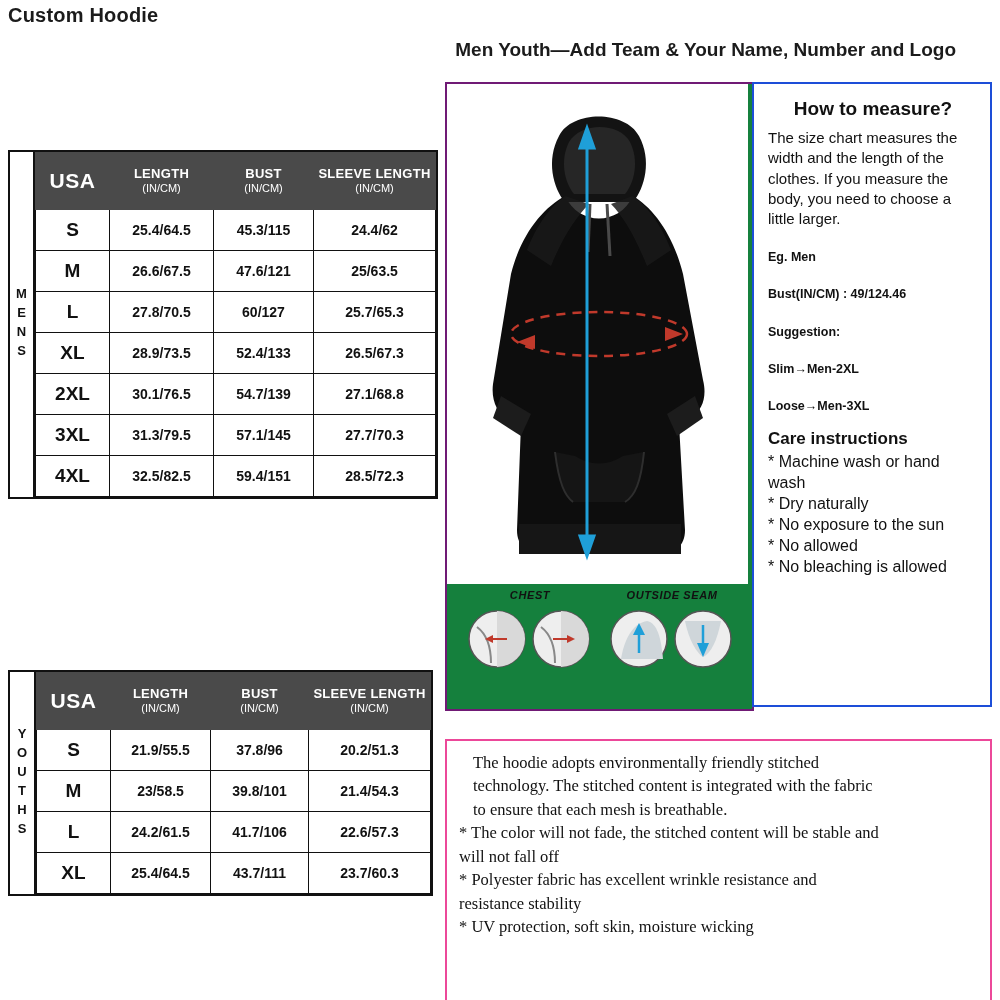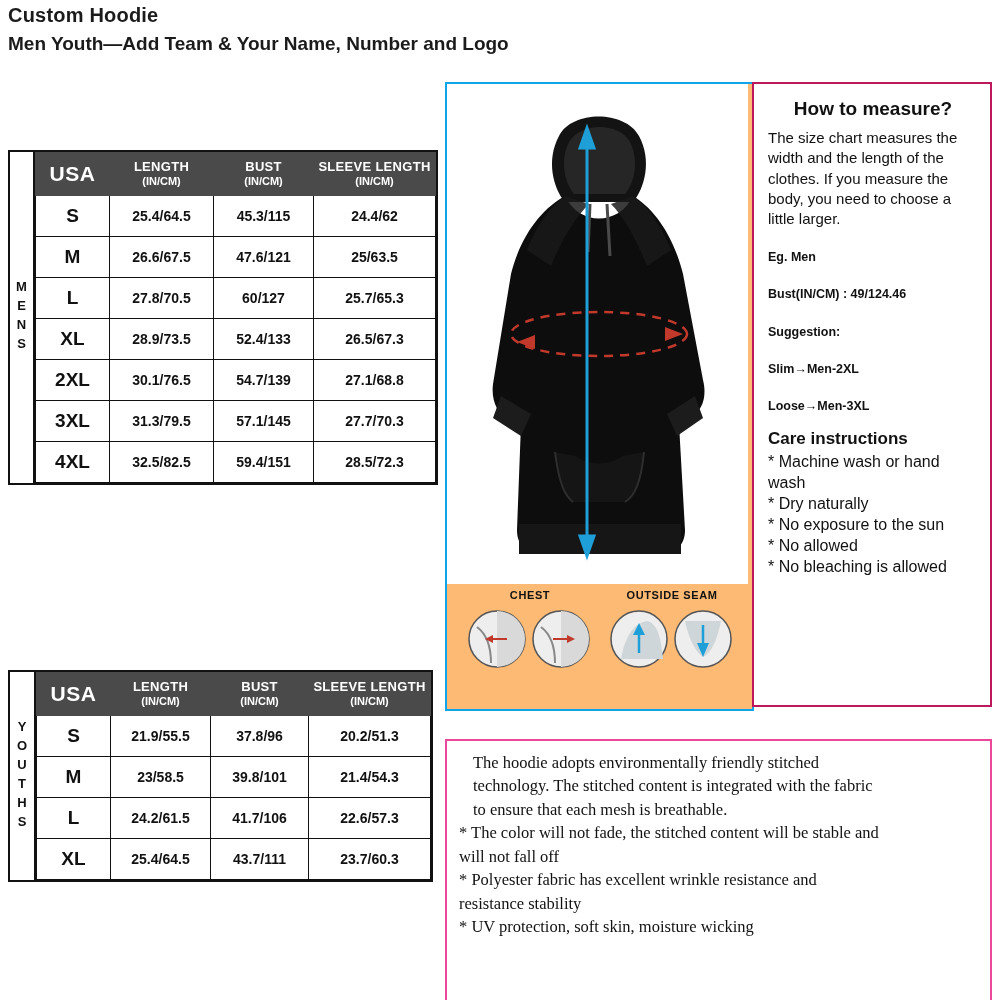--- a/index.html
+++ b/index.html
@@ -32,21 +32,22 @@
     font-size: 20px;
     font-weight: bold;
     color: #1b1b1b;
     letter-spacing: 0.2px;
     margin: 0 0 6px 0;
   }
   .header .subtitle {
     font-size: 19px;
     font-weight: bold;
     color: #1b1b1b;
-    margin: 0;
+    margin: 12px;
+    text-align: right;
   }
 
   
   .size-block {
     position: absolute;
   }
   .size-block.mens {
     left: 8px;
     top: 150px;
     width: 430px;
@@ -81,33 +82,33 @@
   table.size-table {
     border-collapse: collapse;
     width: 100%;
     table-layout: fixed;
   }
   table.size-table thead th {
     background: #4a4a4a;
     color: #ffffff;
     font-weight: bold;
     text-align: center;
-    padding: 7px 2px;
+    padding: 14px 2px;
     border: 1px solid #4a4a4a;
     line-height: 1.15;
   }
   table.size-table thead th .h-main {
     display: block;
     font-size: 13px;
     letter-spacing: 0.3px;
   }
   table.size-table thead th .h-sub {
     display: block;
     font-size: 11px;
-    font-weight: bold;
+    font-weight: normal;
   }
   table.size-table thead th.usa-col .h-main {
     font-size: 21px;
     font-weight: bold;
     letter-spacing: 0.5px;
   }
   table.size-table tbody td {
     border: 1px solid #111;
     text-align: center;
     padding: 9px 2px;
@@ -128,23 +129,24 @@
   .youths col.c3 { width: 98px; }
   .youths col.c4 { width: 122px; }
 
   
   .photo-panel {
     position: absolute;
     left: 445px;
     top: 82px;
     width: 305px;
     height: 625px;
-    border: 2px solid #0ea5e9;
-    background: #fdba74;
+    border: 2px solid #701a75;
+    background: #15803d;
     overflow: hidden;
+    font-style: italic;
   }
   .hoodie-art {
     position: absolute;
     left: 0;
     top: 0;
     width: 301px;
     height: 500px;
   }
   .meas-icons {
     position: absolute;
@@ -164,21 +166,21 @@
     color: #111;
     margin-bottom: 6px;
   }
 
   .howto-panel {
     position: absolute;
     left: 752px;
     top: 82px;
     width: 240px;
     height: 625px;
-    border: 2px solid #be185d;
+    border: 2px solid #1d4ed8;
     background: #fff;
     padding: 8px 12px 8px 14px;
     box-sizing: border-box;
   }
   .howto-title {
     font-size: 19px;
     font-weight: bold;
     text-align: center;
     margin: 6px 0 8px 0;
   }

